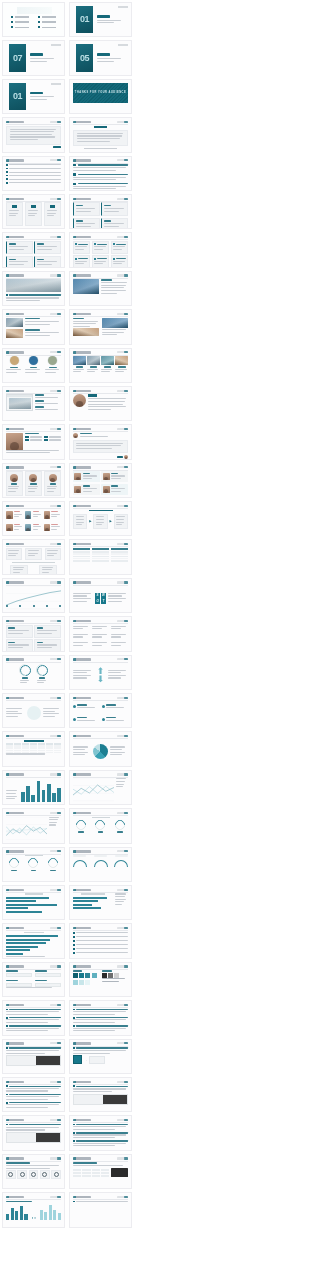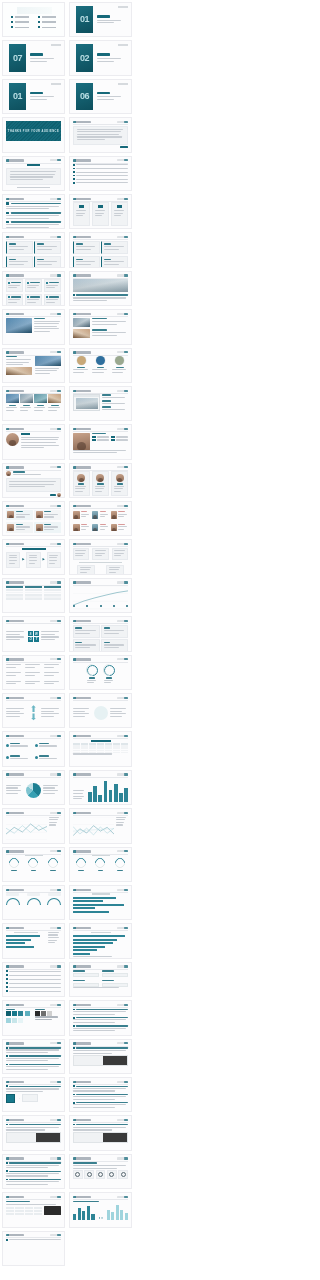--- a/index.html
+++ b/index.html
@@ -173,47 +173,34 @@
         <div class="h"></div>
         <div style="width:100%">
           <div class="ln " style="width:80%"></div>
           <div class="ln " style="width:55%"></div>
         </div>
       </div>
       <div style="position:absolute;right:3px;top:3px;width:10px;height:1.8px;background:#d6dade"></div>
     </div>
     <div class="slide sect">
       <div class="panel">
-        <div class="num">02</div>
+        <div class="num">05</div>
       </div>
       <div class="stxt">
         <div class="h"></div>
         <div style="width:100%">
           <div class="ln " style="width:80%"></div>
           <div class="ln " style="width:55%"></div>
         </div>
       </div>
       <div style="position:absolute;right:3px;top:3px;width:10px;height:1.8px;background:#d6dade"></div>
     </div>
     <div class="slide sect">
       <div class="panel">
         <div class="num">01</div>
-      </div>
-      <div class="stxt">
-        <div class="h"></div>
-        <div style="width:100%">
-          <div class="ln " style="width:80%"></div>
-          <div class="ln " style="width:55%"></div>
-        </div>
-      </div>
-      <div style="position:absolute;right:3px;top:3px;width:10px;height:1.8px;background:#d6dade"></div>
-    </div>
-    <div class="slide sect">
-      <div class="panel">
-        <div class="num">06</div>
       </div>
       <div class="stxt">
         <div class="h"></div>
         <div style="width:100%">
           <div class="ln " style="width:80%"></div>
           <div class="ln " style="width:55%"></div>
         </div>
       </div>
       <div style="position:absolute;right:3px;top:3px;width:10px;height:1.8px;background:#d6dade"></div>
     </div>

